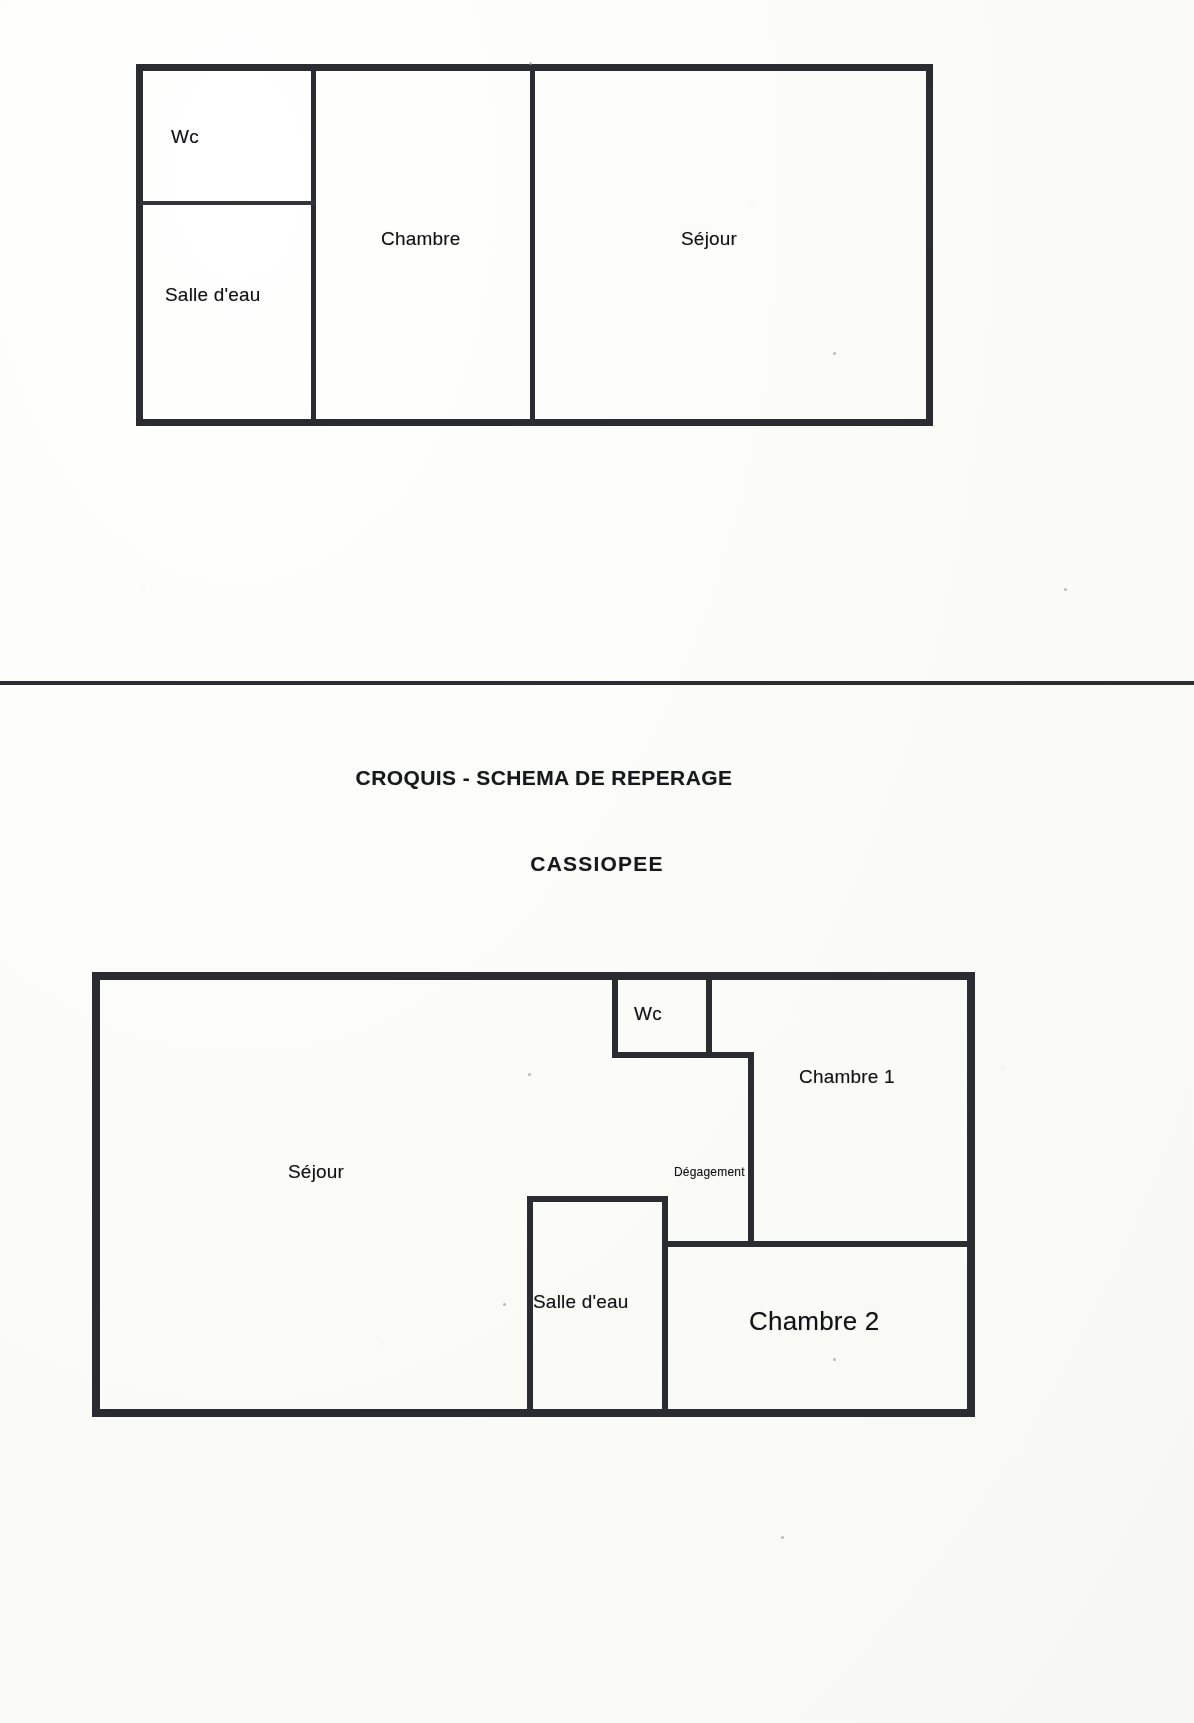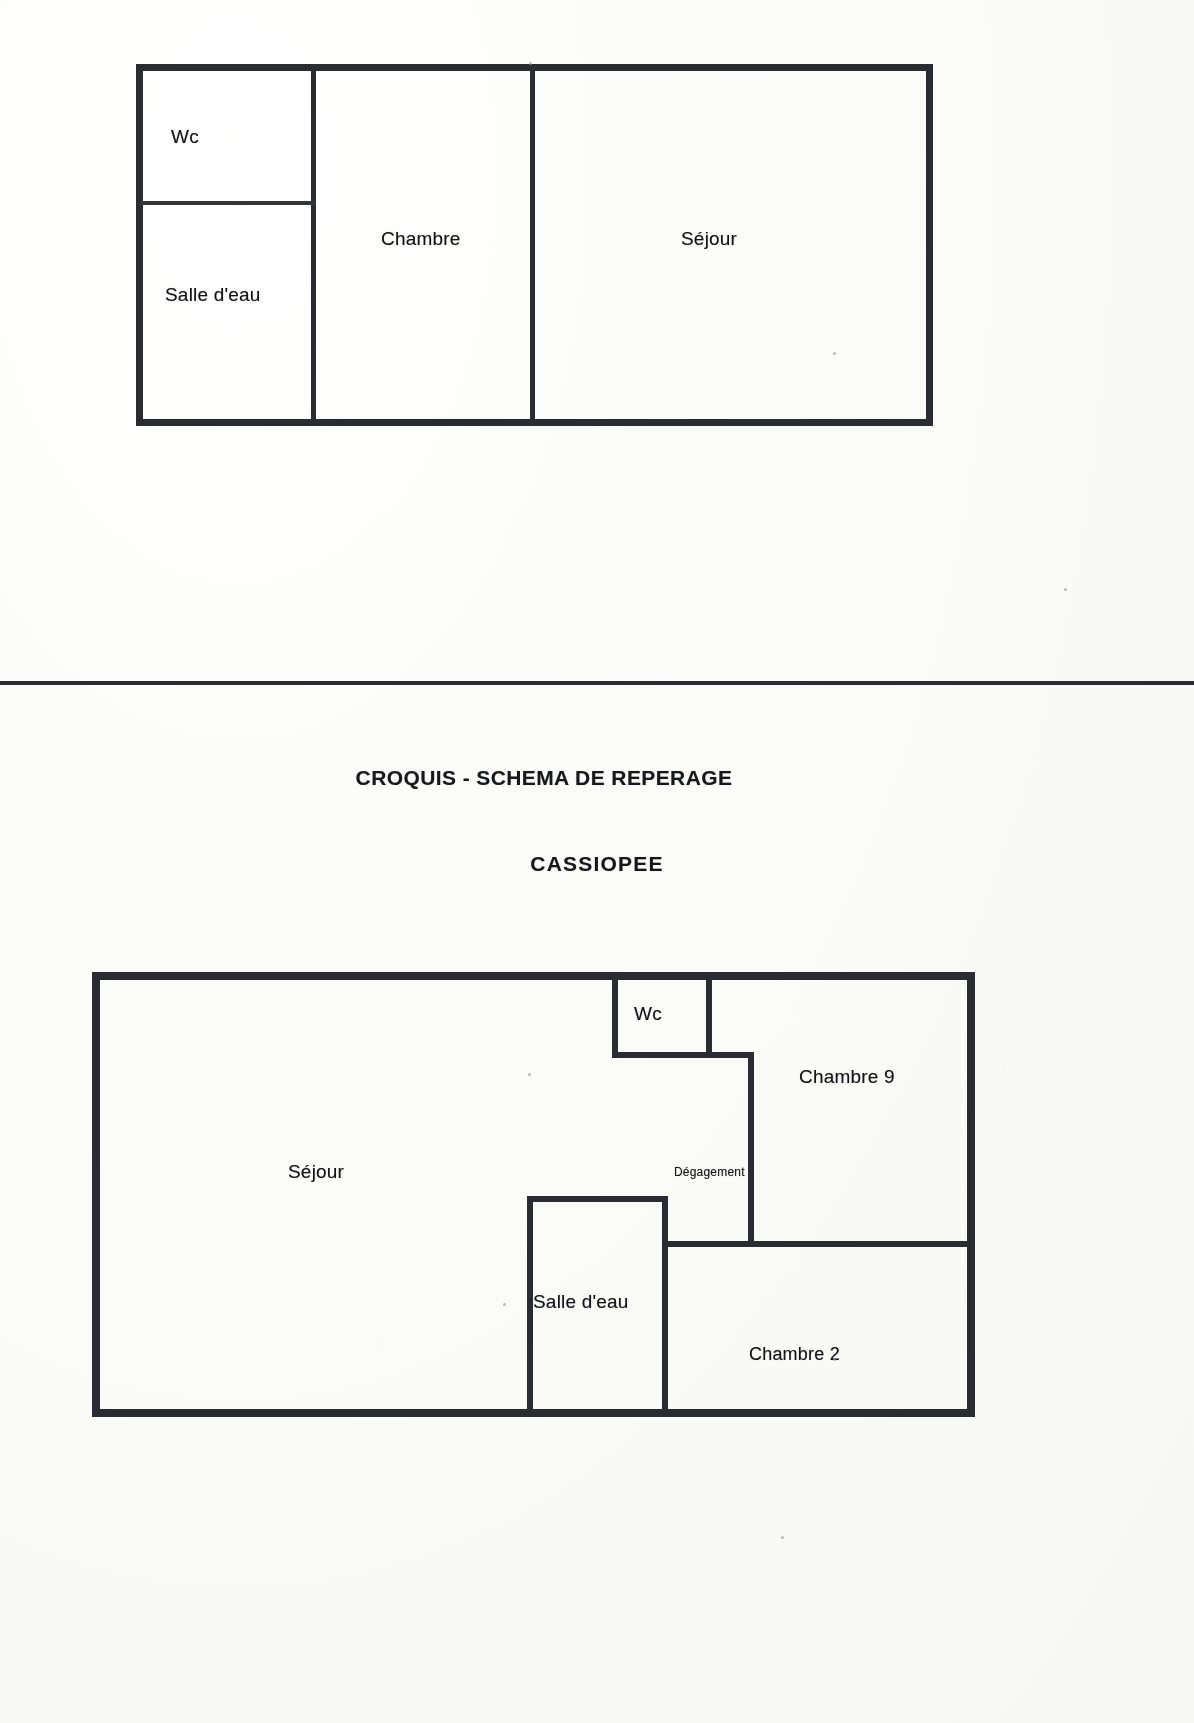--- a/index.html
+++ b/index.html
@@ -106,26 +106,26 @@
     <div class="wall" style="left:665px;top:1241px;width:310px;height:6px;"></div>
 
     <div class="wall" style="left:527px;top:1196px;width:6px;height:221px;"></div>
     <div class="wall" style="left:662px;top:1196px;width:6px;height:221px;"></div>
     <div class="wall" style="left:527px;top:1196px;width:141px;height:6px;"></div>
 
     <div class="room-label" style="left:288px;top:1161px;font-size:19px;">Séjour</div>
 
     <div class="room-label" style="left:634px;top:1003px;font-size:19px;">Wc</div>
 
-    <div class="room-label" style="left:799px;top:1066px;font-size:19px;">Chambre 9</div>
+    <div class="room-label" style="left:799px;top:1066px;font-size:19px;">Chambre 1</div>
 
     <div class="room-label" style="left:674px;top:1165px;font-size:12px;">Dégagement</div>
 
     <div class="room-label" style="left:533px;top:1291px;font-size:19px;">Salle d'eau</div>
 
-    <div class="room-label" style="left:749px;top:1306px;font-size:18px;margin-top:38px;">Chambre 2</div>
+    <div class="room-label" style="left:749px;top:1306px;font-size:26px;">Chambre 2</div>
 
     <div class="speck" style="left:528px;top:1073px;width:3px;height:3px;"></div>
     <div class="speck" style="left:503px;top:1303px;width:3px;height:3px;"></div>
     <div class="speck" style="left:833px;top:1358px;width:3px;height:3px;"></div>
     <div class="speck" style="left:781px;top:1536px;width:3px;height:3px;"></div>
   </div>
 </div>
 
 </body></html>

